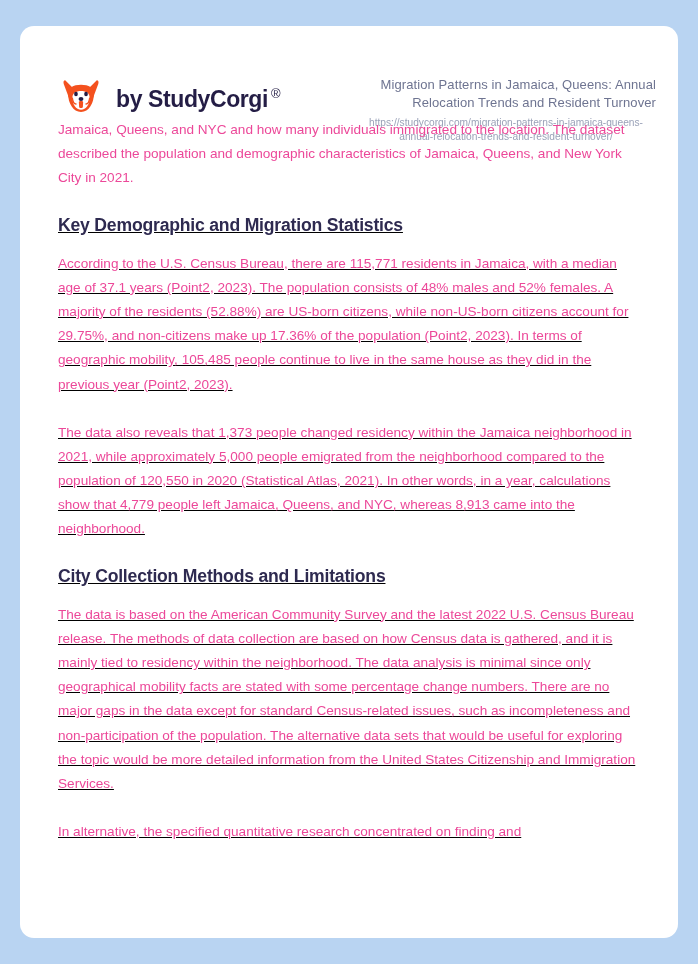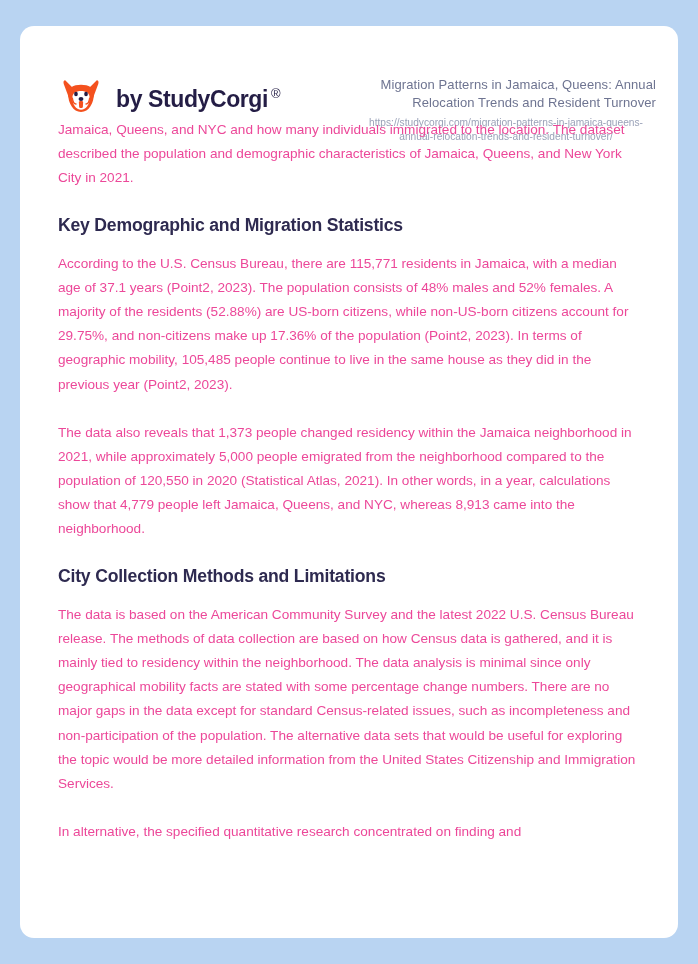--- a/index.html
+++ b/index.html
@@ -105,20 +105,21 @@
 
   .doc-body h2 {
     font-size: 17.6px;
     font-weight: bold;
     color: #2e2a50;
     margin: 0 0 16px 0;
     letter-spacing: -0.2px;
   }
 
   .section-block {
+    text-decoration: underline;
   }
 
   .para-last {
     margin-bottom: 0;
   }
 </style>
 </head>
 <body>
 
 <div class="page-sheet">

